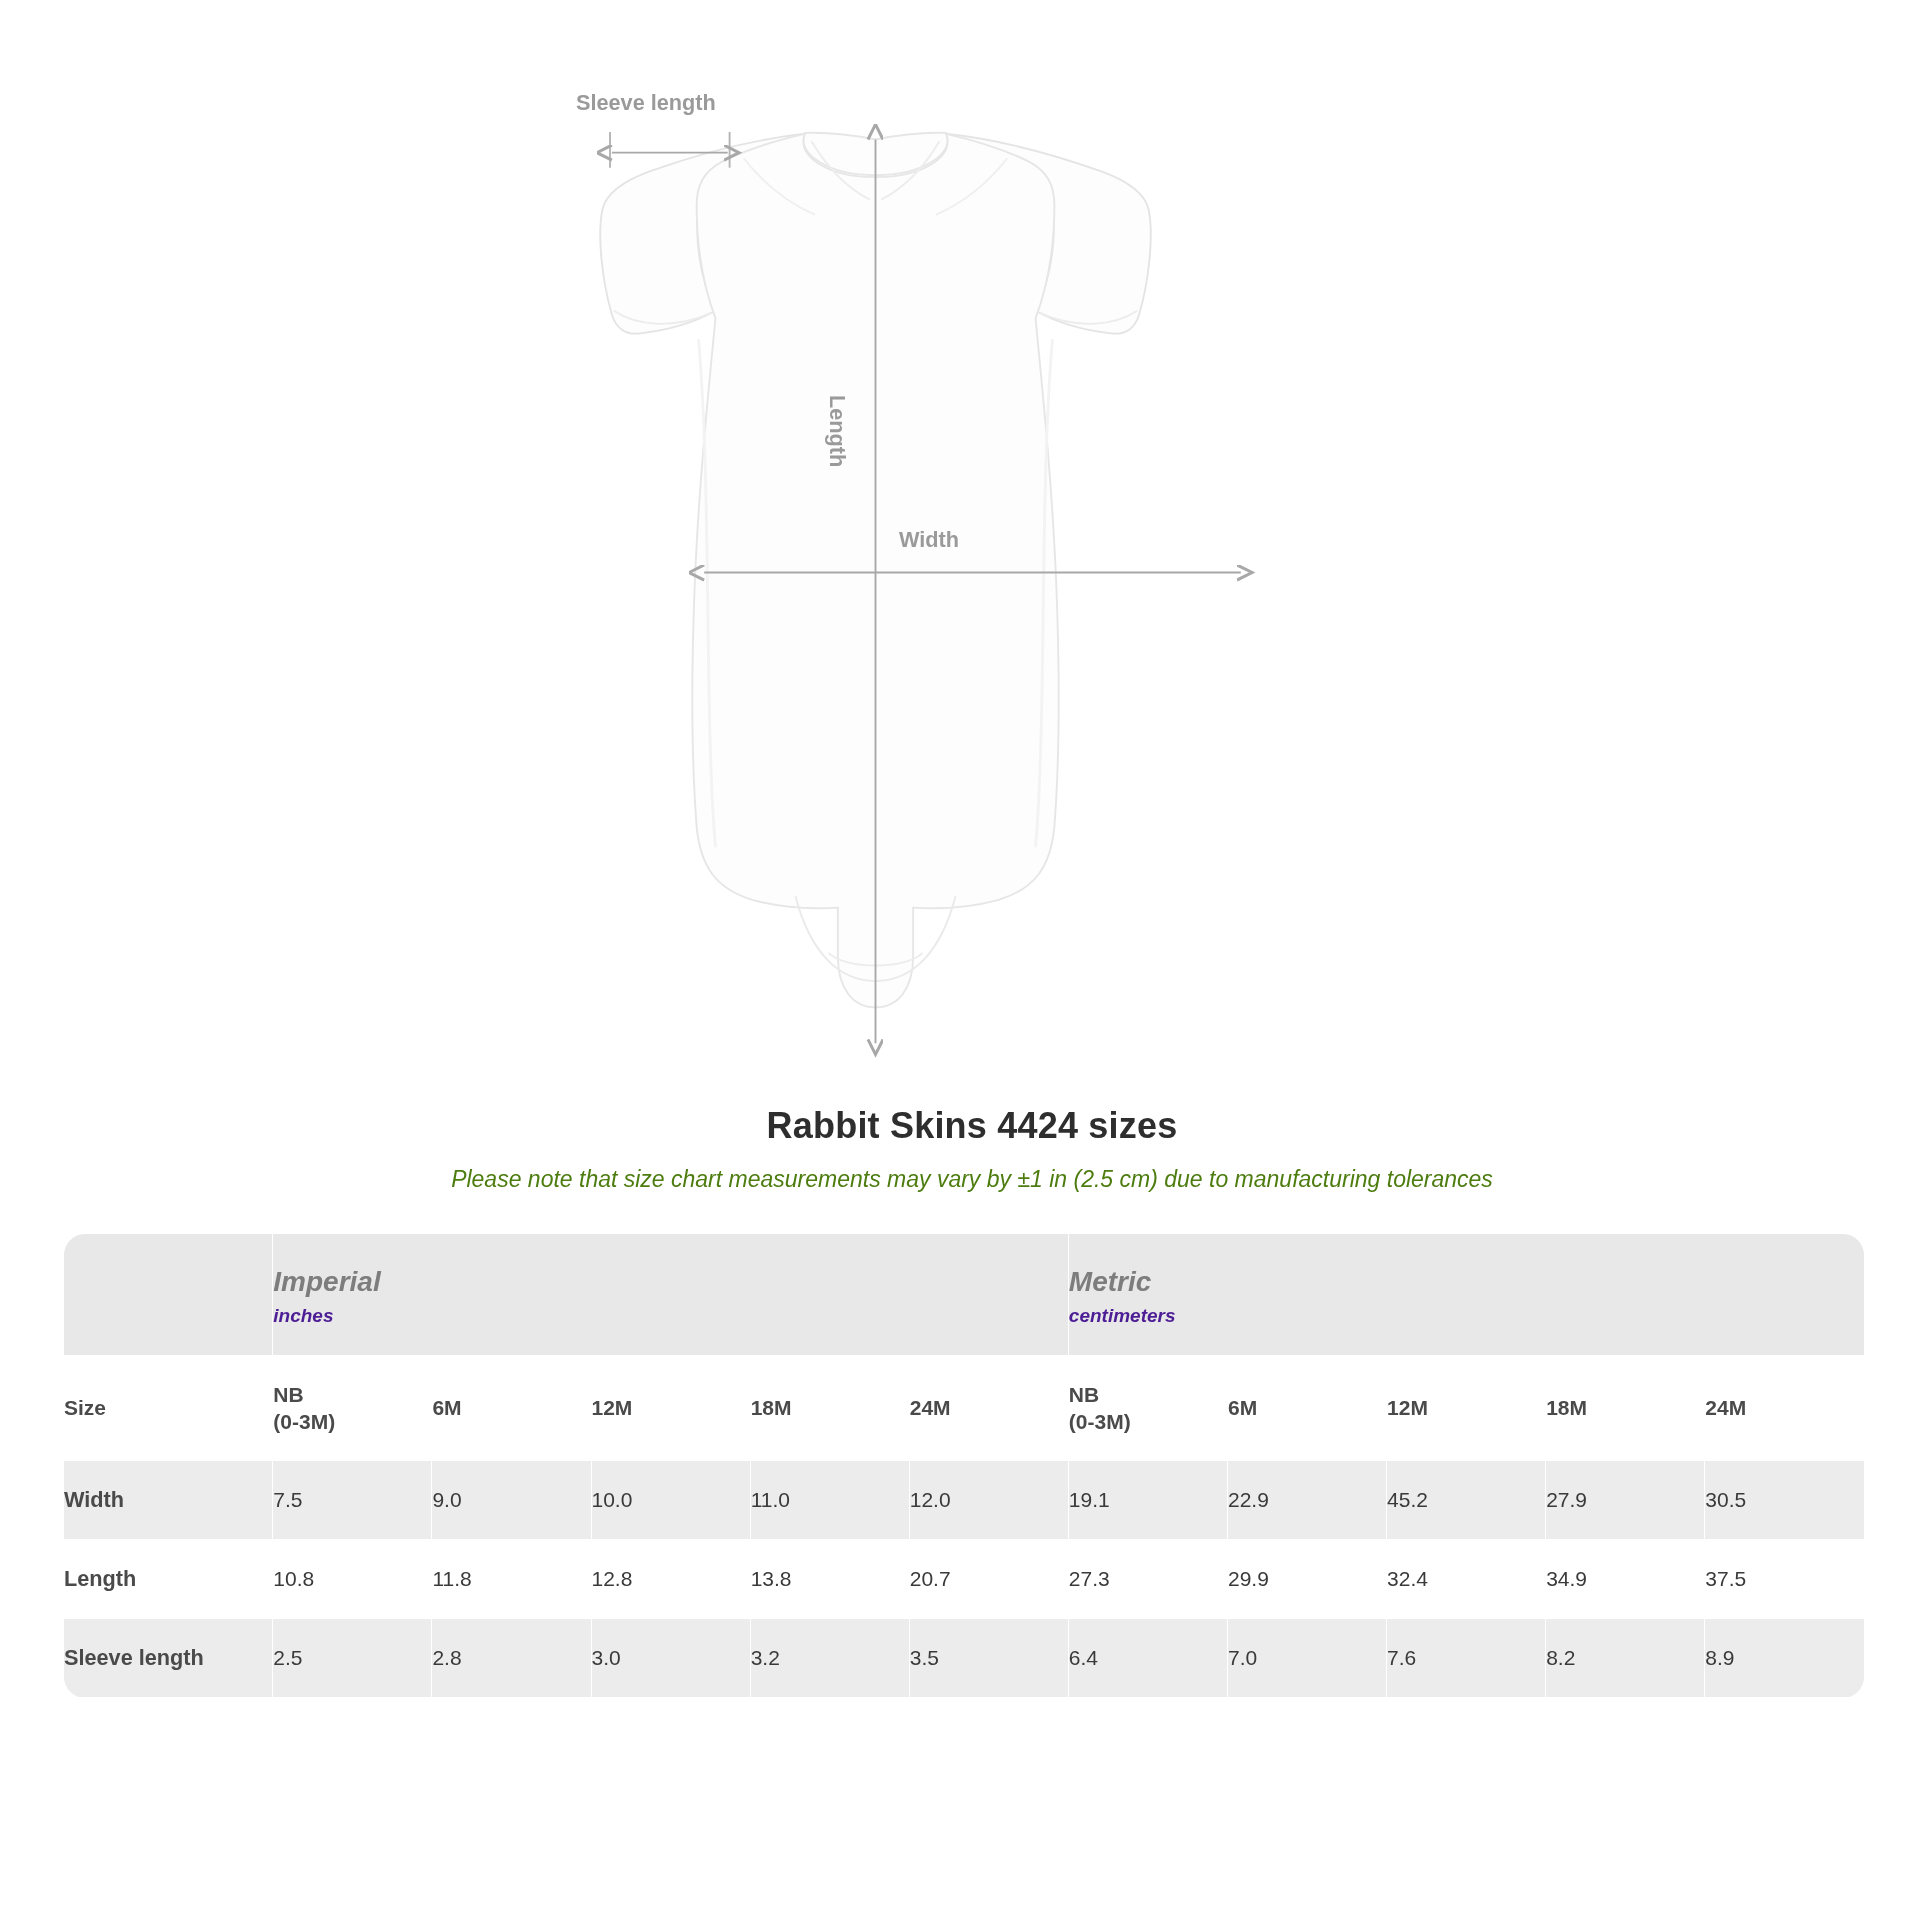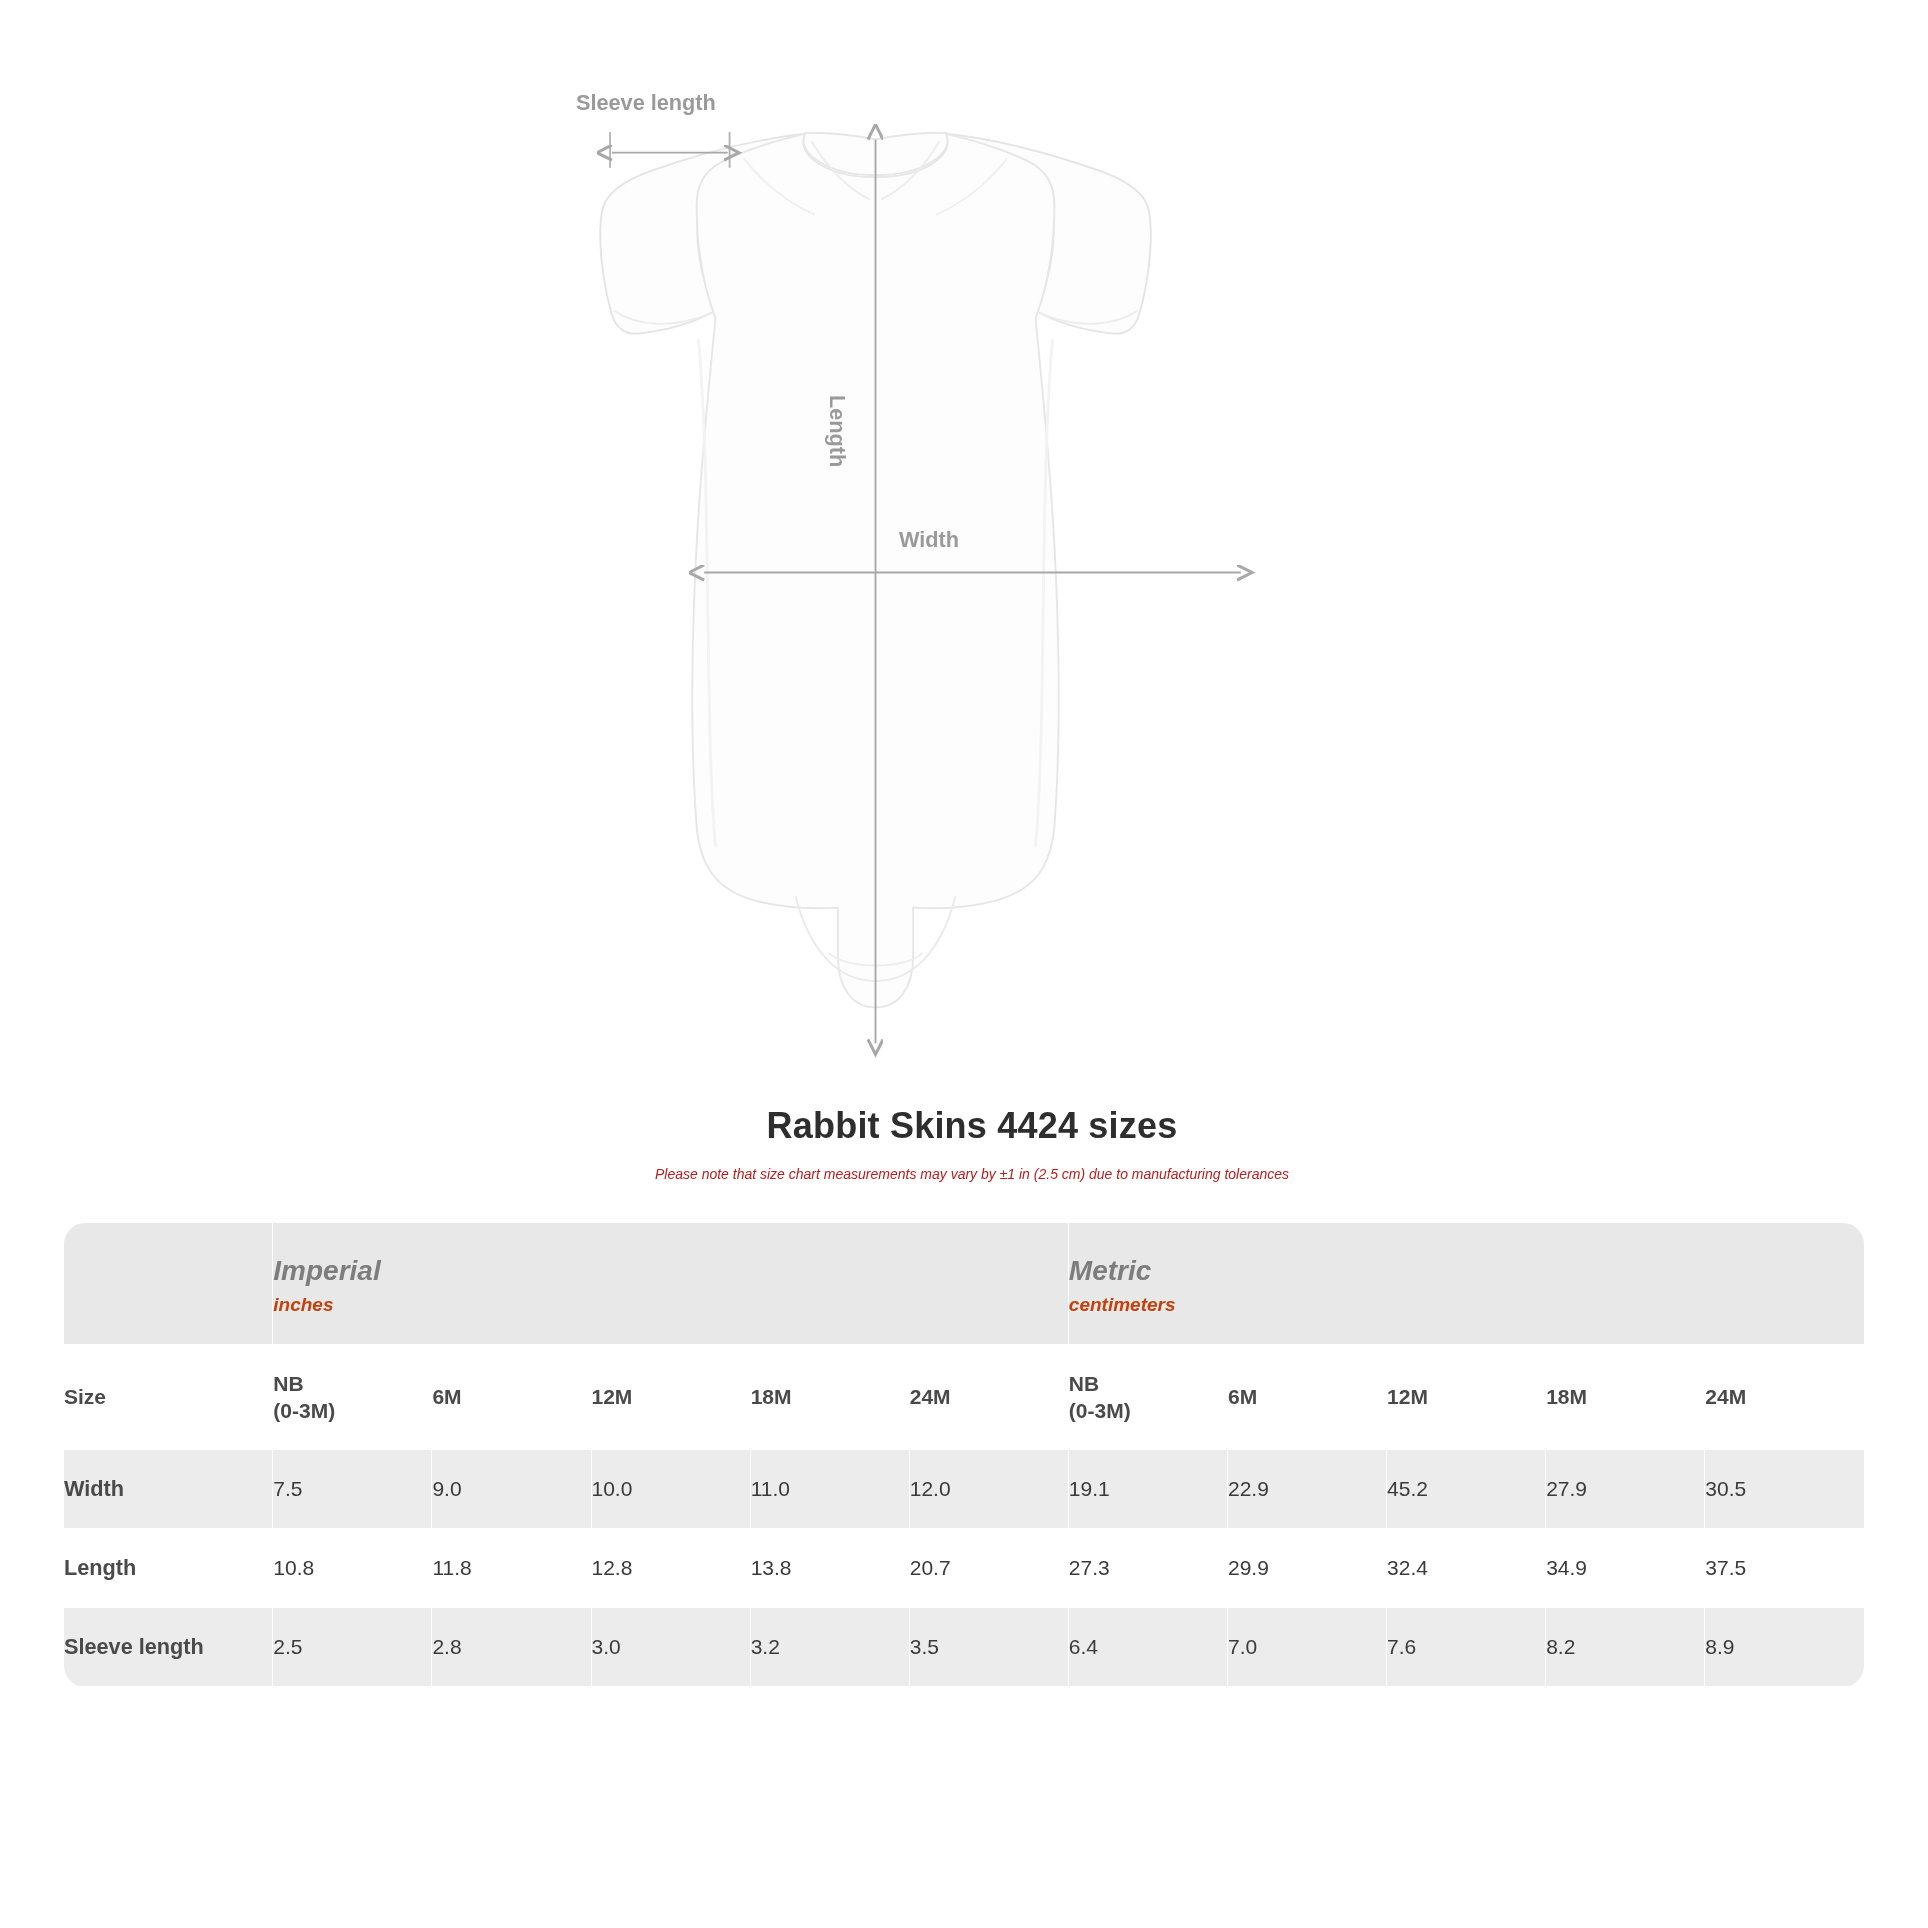--- a/index.html
+++ b/index.html
@@ -41,23 +41,23 @@
     padding-left: 16px;
   }
   .chart-title {
     font-size: 36px;
     font-weight: bold;
     color: #2e2e2e;
     letter-spacing: 0.2px;
     margin: 0;
   }
   .chart-note {
-    font-size: 14px;
+    font-size: 23px;
     font-style: italic;
-    color: #b91c1c;
+    color: #4d7c0f;
     margin-top: 19px;
   }
 
   
   .table-wrap {
     margin: 41px 64px 0 64px;
     border-radius: 21px;
     overflow: hidden;
   }
   table.size-chart {
@@ -87,21 +87,21 @@
   .unit-name {
     font-size: 28px;
     font-style: italic;
     font-weight: bold;
     color: #7d7d7d;
     display: block;
   }
   .unit-sub {
     font-size: 19px;
     font-style: italic;
-    color: #c2410c;
+    color: #4c1d95;
     display: block;
     margin-top: 7.5px;
   }
 
   .head-row th {
     background: #ffffff;
     padding: 24.5px 0;
     font-size: 21px;
     font-weight: bold;
     color: #4a4a4a;

